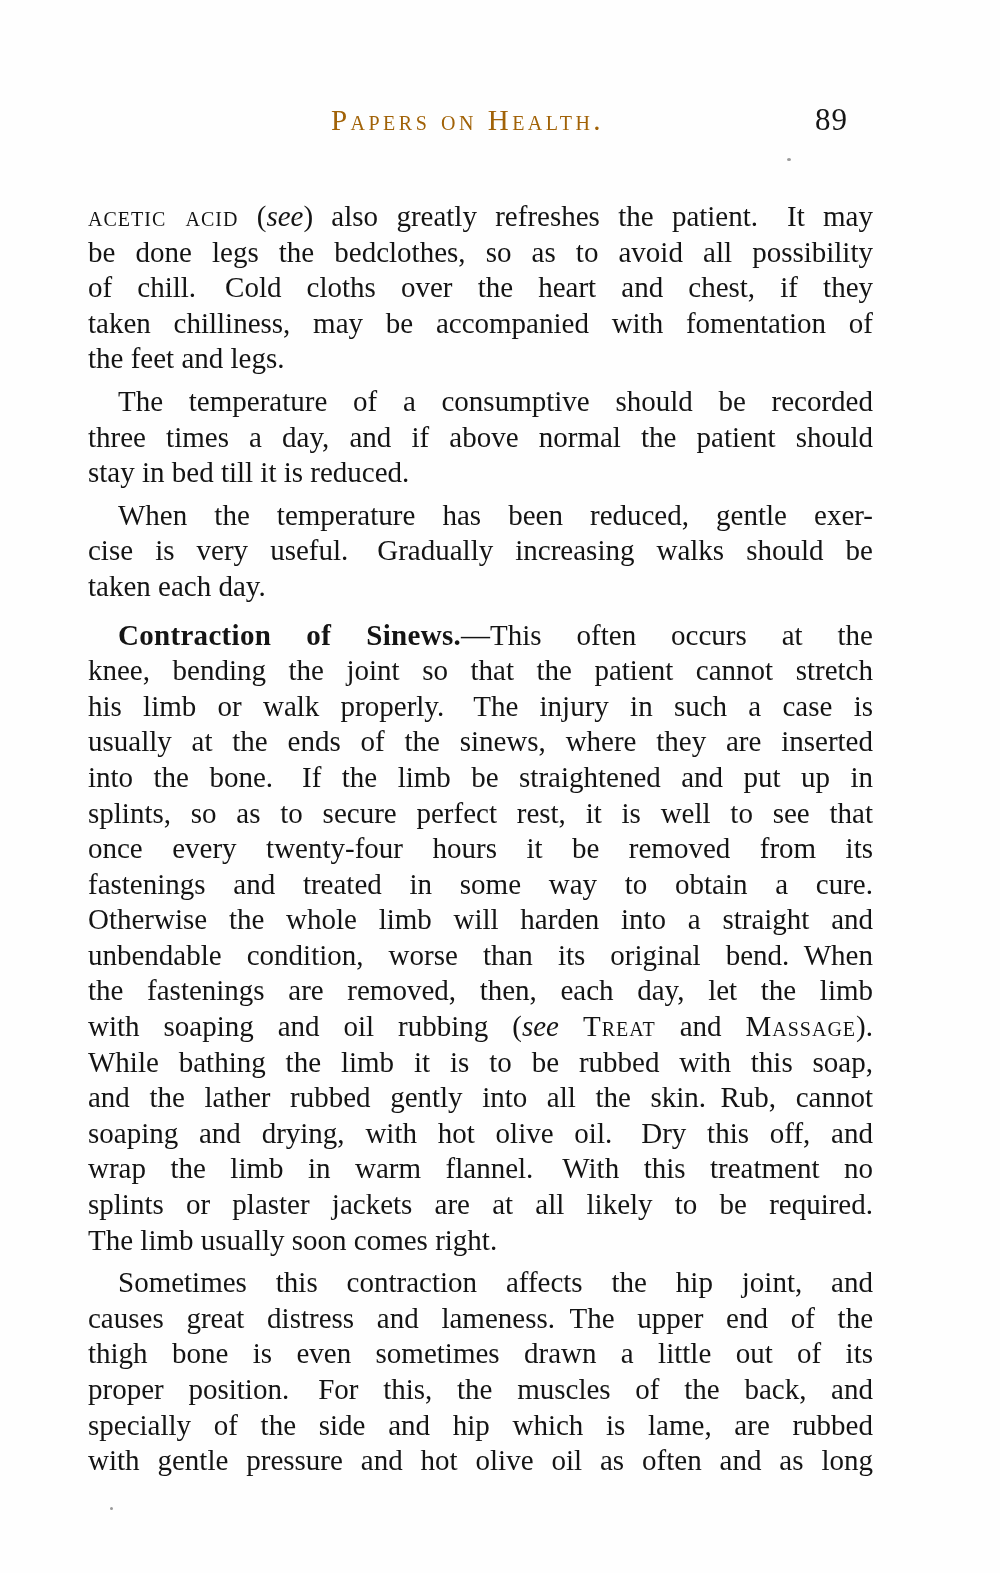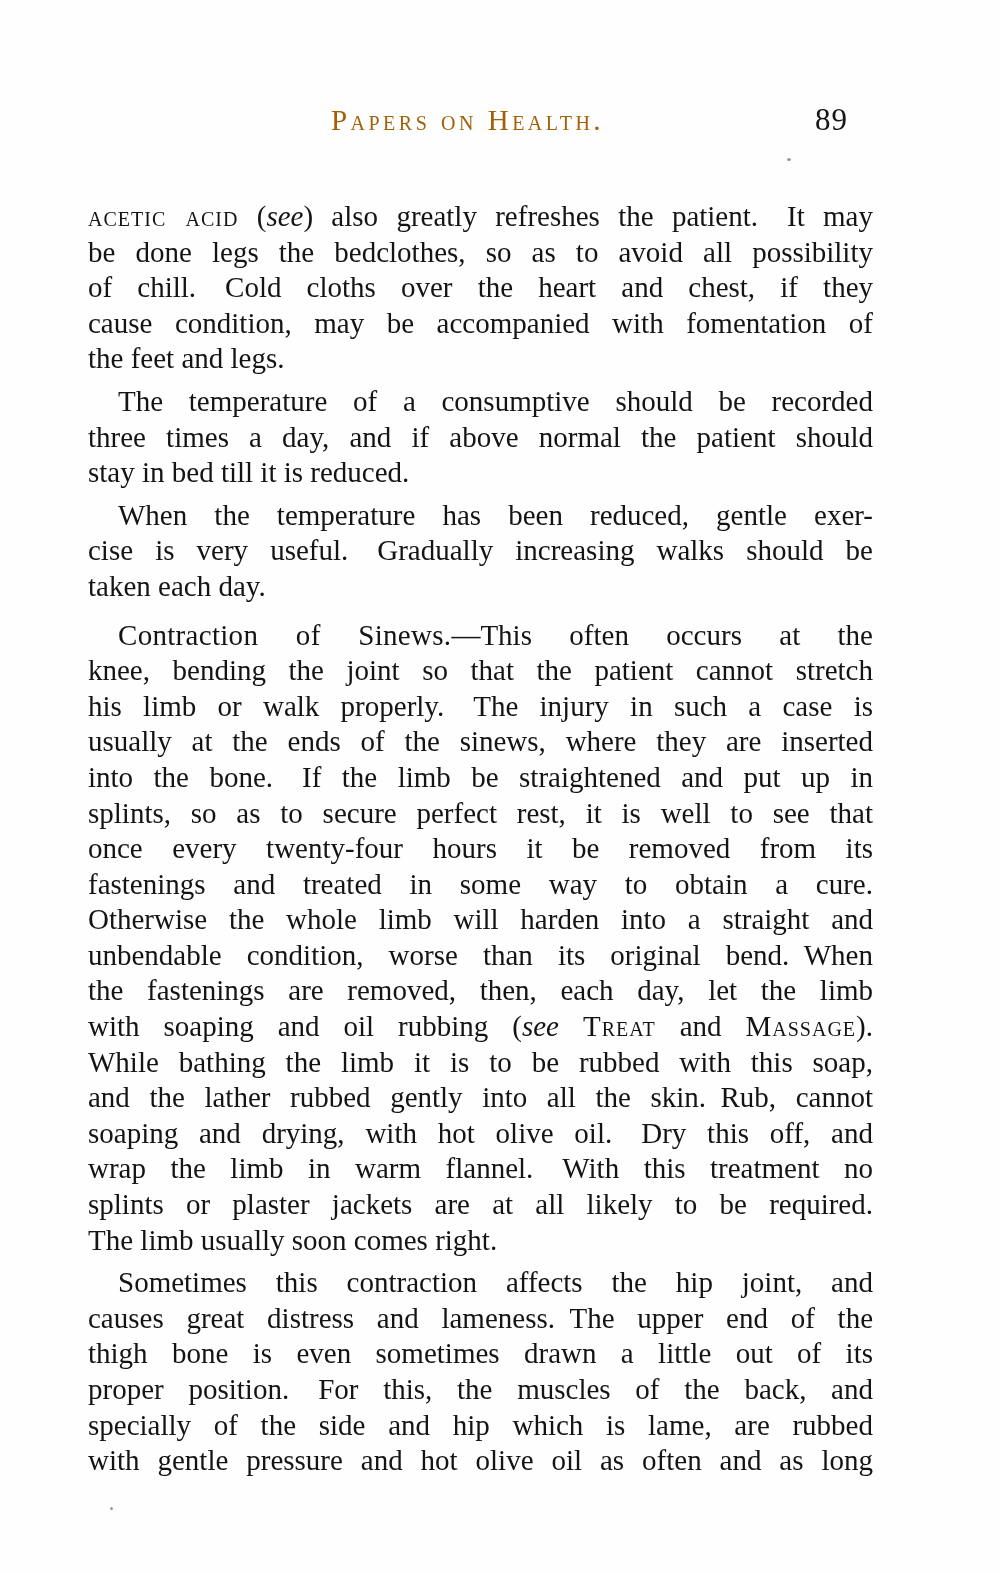--- a/index.html
+++ b/index.html
@@ -46,41 +46,41 @@
     text-align:left;
   }
   .line.j{
     white-space:normal;
     text-align:justify;
     text-align-last:justify;
   }
   .para.indent .line:first-child{text-indent:30px;}
   .s-sc{font-variant:small-caps;letter-spacing:1px;}
   .s-i{font-style:italic;}
-  .s-b{font-weight:400;letter-spacing:0.3px;}
+  .s-b{font-weight:700;letter-spacing:0.3px;}
   .speck{
     position:absolute;
     background:#9a9a9a;
     border-radius:50%;
   }
 </style>
 </head>
 <body>
 
 <div class="page">
   <div class="running-header">
     <span class="header-title">Papers on Health.</span>
     <span class="page-number">89</span>
   </div>
   <div class="page-body">
       <div class="para">
         <div class="line j"><span class="s-sc">acetic acid</span><span> (</span><span class="s-i">see</span><span>) also greatly refreshes the patient. It may</span></div>
         <div class="line j"><span>be done legs the bedclothes, so as to avoid all possibility</span></div>
         <div class="line j"><span>of chill. Cold cloths over the heart and chest, if they</span></div>
-        <div class="line j"><span>cause condition, may be accompanied with fomentation of</span></div>
+        <div class="line j"><span>taken chilliness, may be accompanied with fomentation of</span></div>
         <div class="line"><span>the feet and legs.</span></div>
       </div>
       <div class="para indent">
         <div class="line j"><span>The temperature of a consumptive should be recorded</span></div>
         <div class="line j"><span>three times a day, and if above normal the patient should</span></div>
         <div class="line"><span>stay in bed till it is reduced.</span></div>
       </div>
       <div class="para indent">
         <div class="line j"><span>When the temperature has been reduced, gentle exer-</span></div>
         <div class="line j"><span>cise is very useful. Gradually increasing walks should be</span></div>

